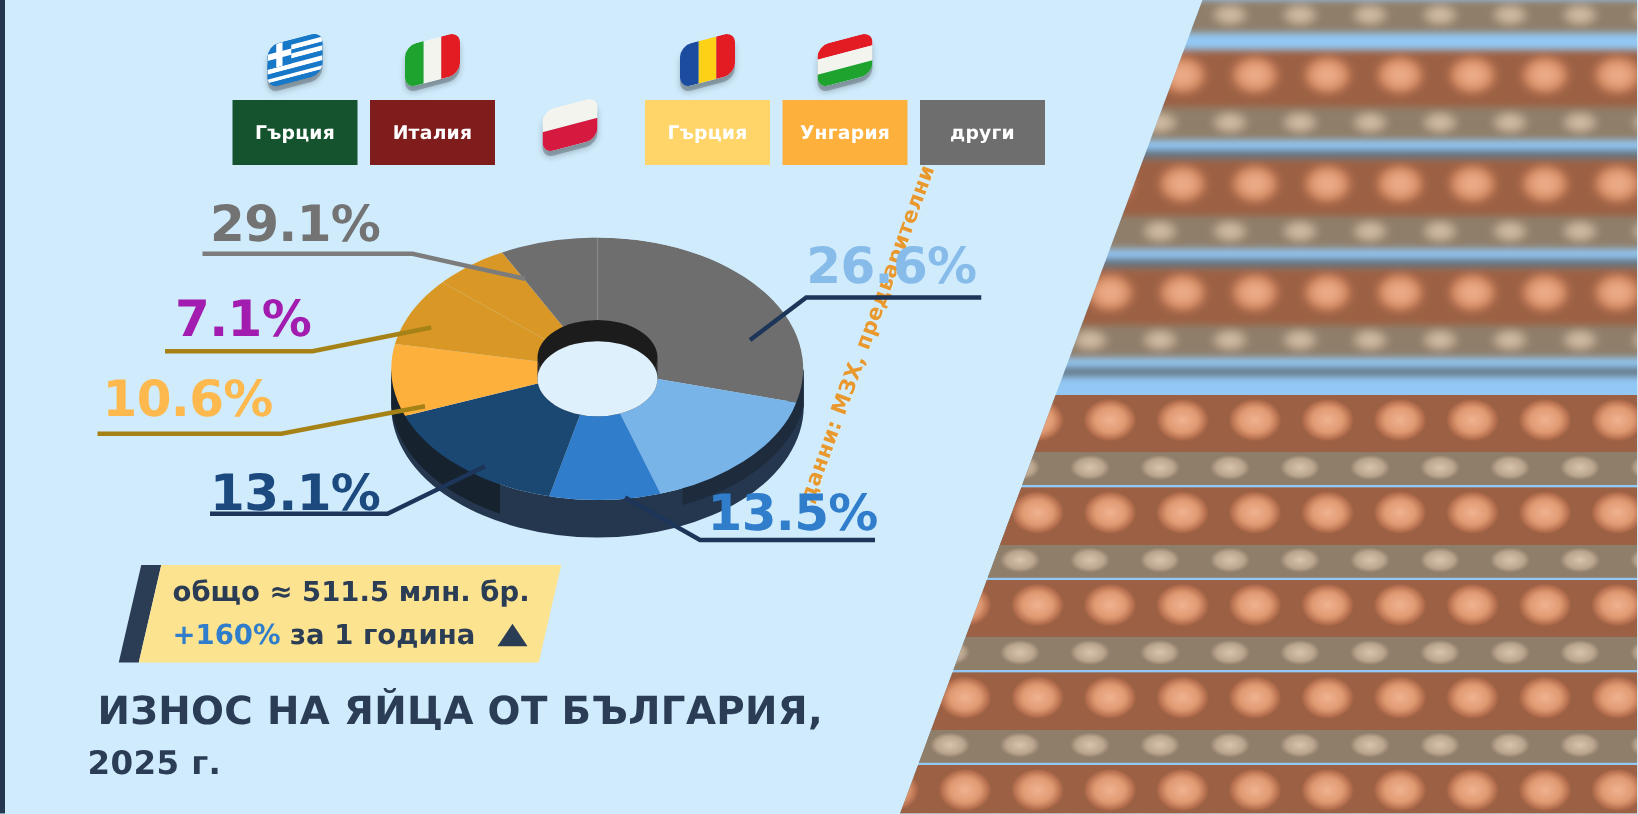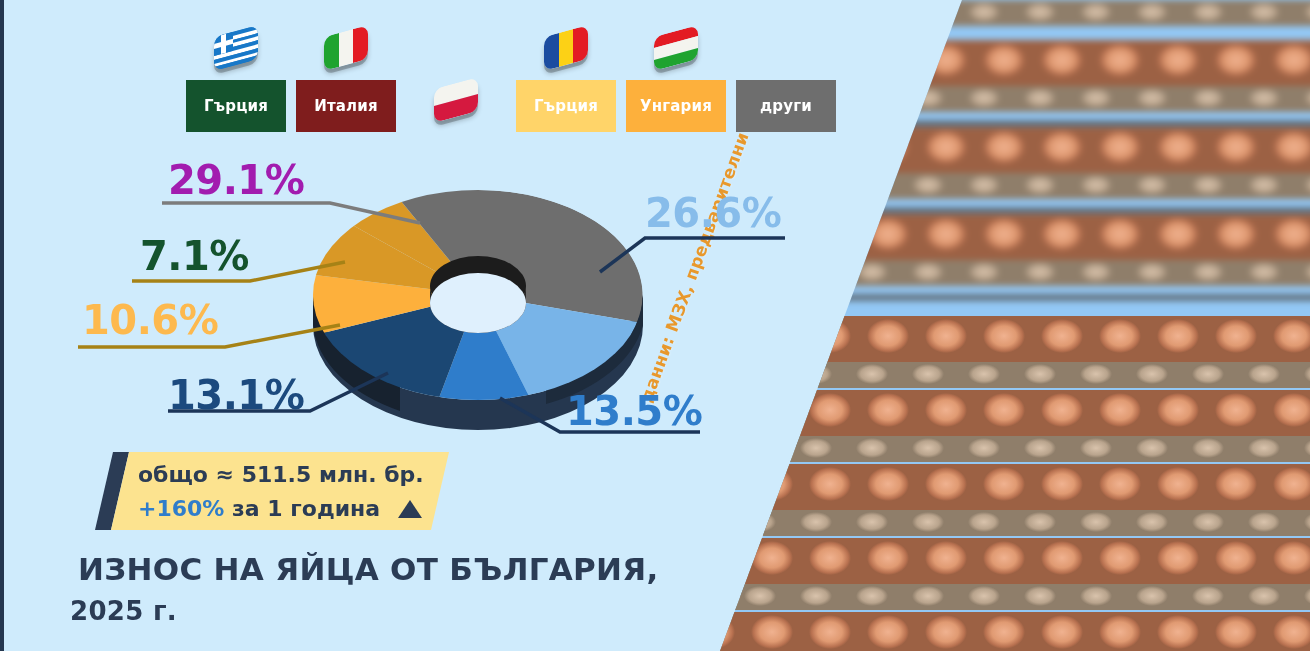--- a/index.html
+++ b/index.html
@@ -83,22 +83,22 @@
     width:100px;height:52px;display:flex;align-items:center;justify-content:center;
     color:#ffffff;font-size:15px;font-weight:700;letter-spacing:.2px;
   }
 
   
   .chart{position:absolute;left:300px;top:170px;width:380px;height:270px;}
   .chart svg{display:block;overflow:visible;}
 
   
   .pct{position:absolute;font-weight:800;font-size:40px;letter-spacing:-0.5px;white-space:nowrap;}
-  .pct.p-grey{color:#a21caf;}
-  .pct.p-darkyellow{color:#14532d;}
+  .pct.p-grey{color:#737373;}
+  .pct.p-darkyellow{color:#a21caf;}
   .pct.p-orange{color:#fdb94e;}
   .pct.p-navy{color:#1c4a7e;}
   .pct.p-blue{color:#2f7dcb;}
   .pct.p-lblue{color:#87bcea;}
 
   
   .summary{
     position:absolute;left:104px;top:452px;width:340px;height:70px;
   }
   .summary .bar{

